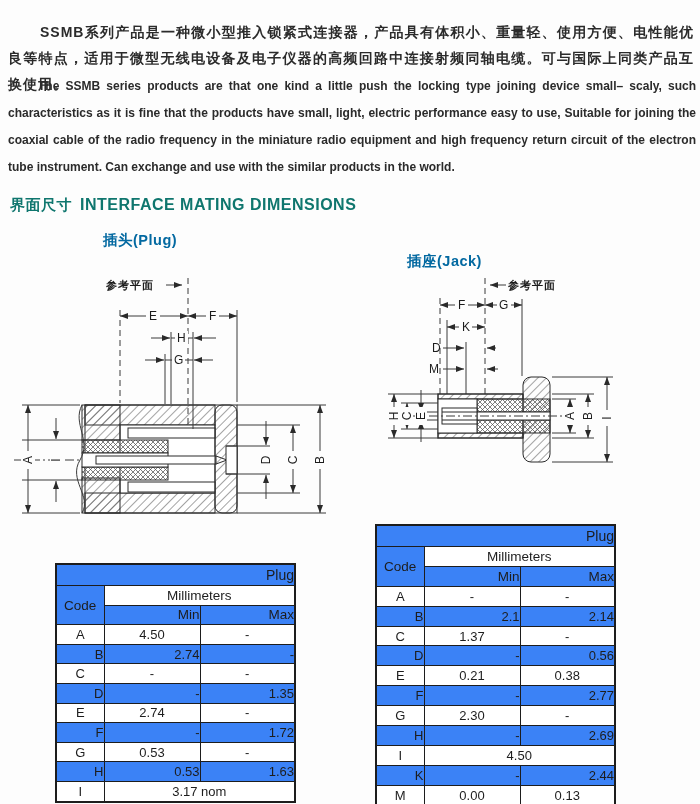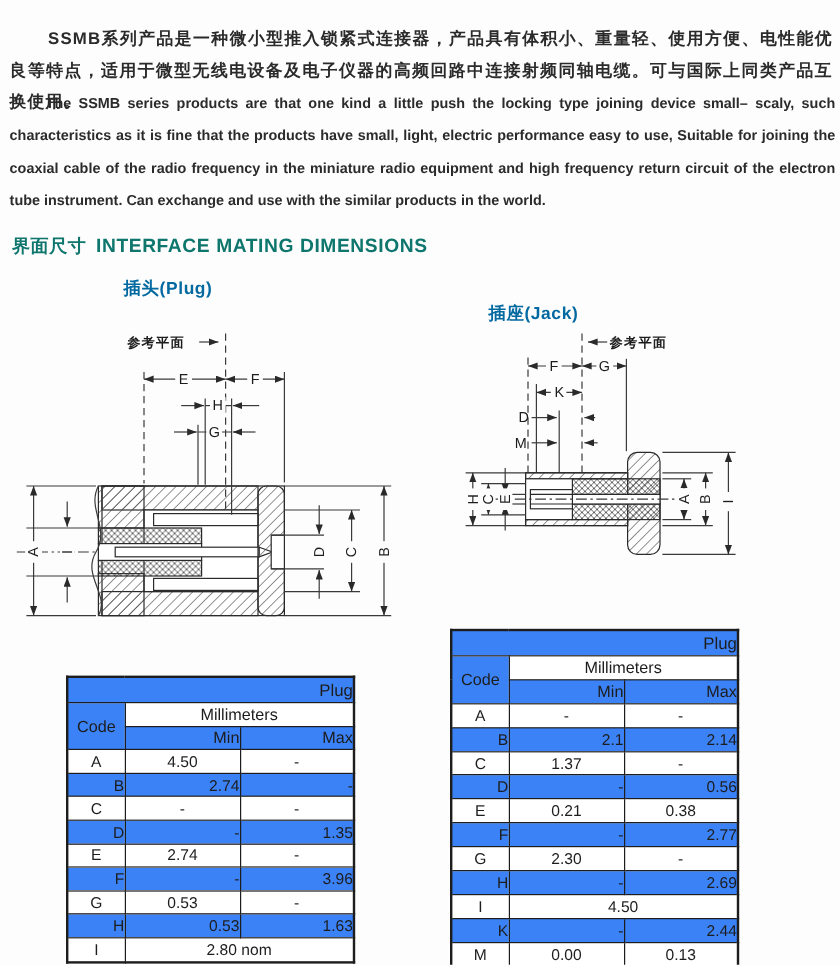--- a/index.html
+++ b/index.html
@@ -263,35 +263,35 @@
         <td>1.35</td>
       </tr>
   <tr>
         <td>E</td>
         <td>2.74</td>
         <td>-</td>
       </tr>
   <tr class="shade">
         <td>F</td>
         <td>-</td>
-        <td>3.96</td>
+        <td>1.72</td>
       </tr>
   <tr>
         <td>G</td>
         <td>0.53</td>
         <td>-</td>
       </tr>
   <tr class="shade">
         <td>H</td>
         <td>0.53</td>
         <td>1.63</td>
       </tr>
   <tr>
         <td>I</td>
-        <td colspan="2">2.80 nom</td>
+        <td colspan="2">3.17 nom</td>
       </tr>
 </tbody>
   </table>
 
 <table class="dim-table plug-table">
   <colgroup>
       <col style="width:48px">
       <col style="width:96px">
       <col style="width:95px">
     </colgroup>

